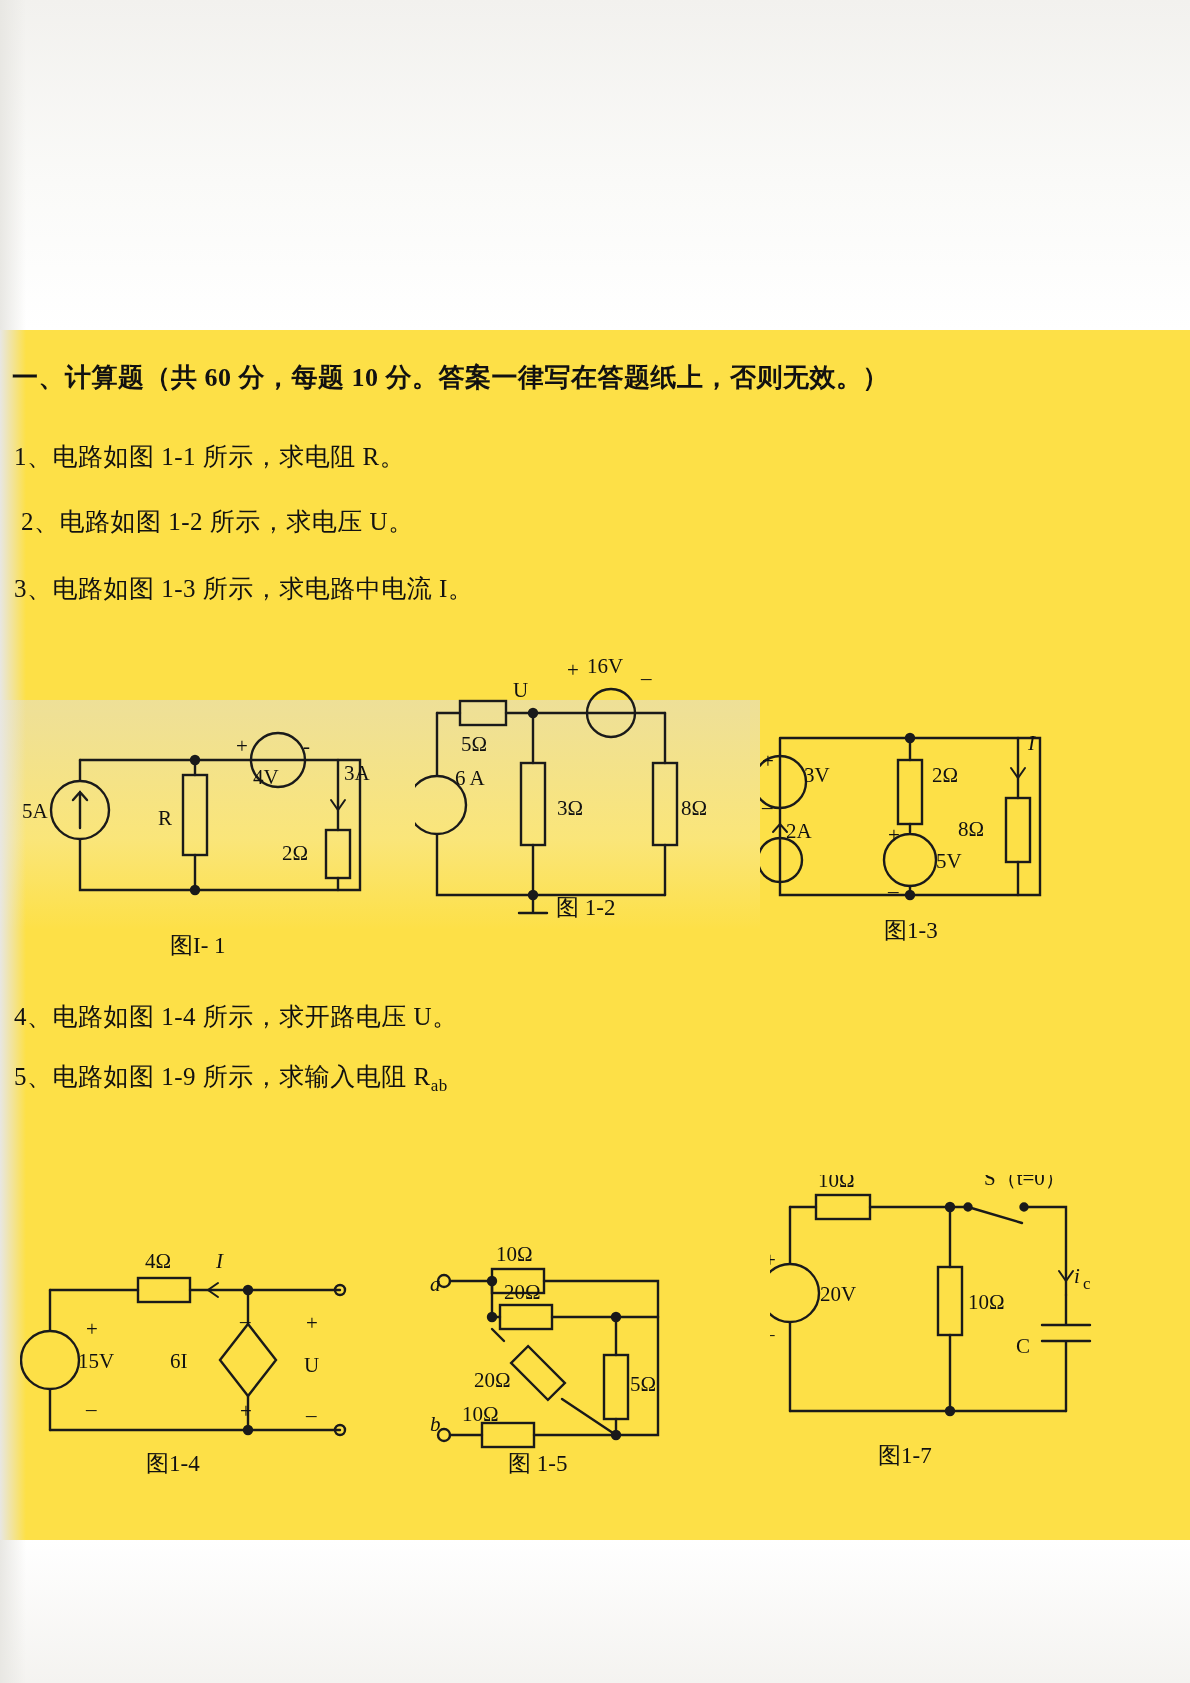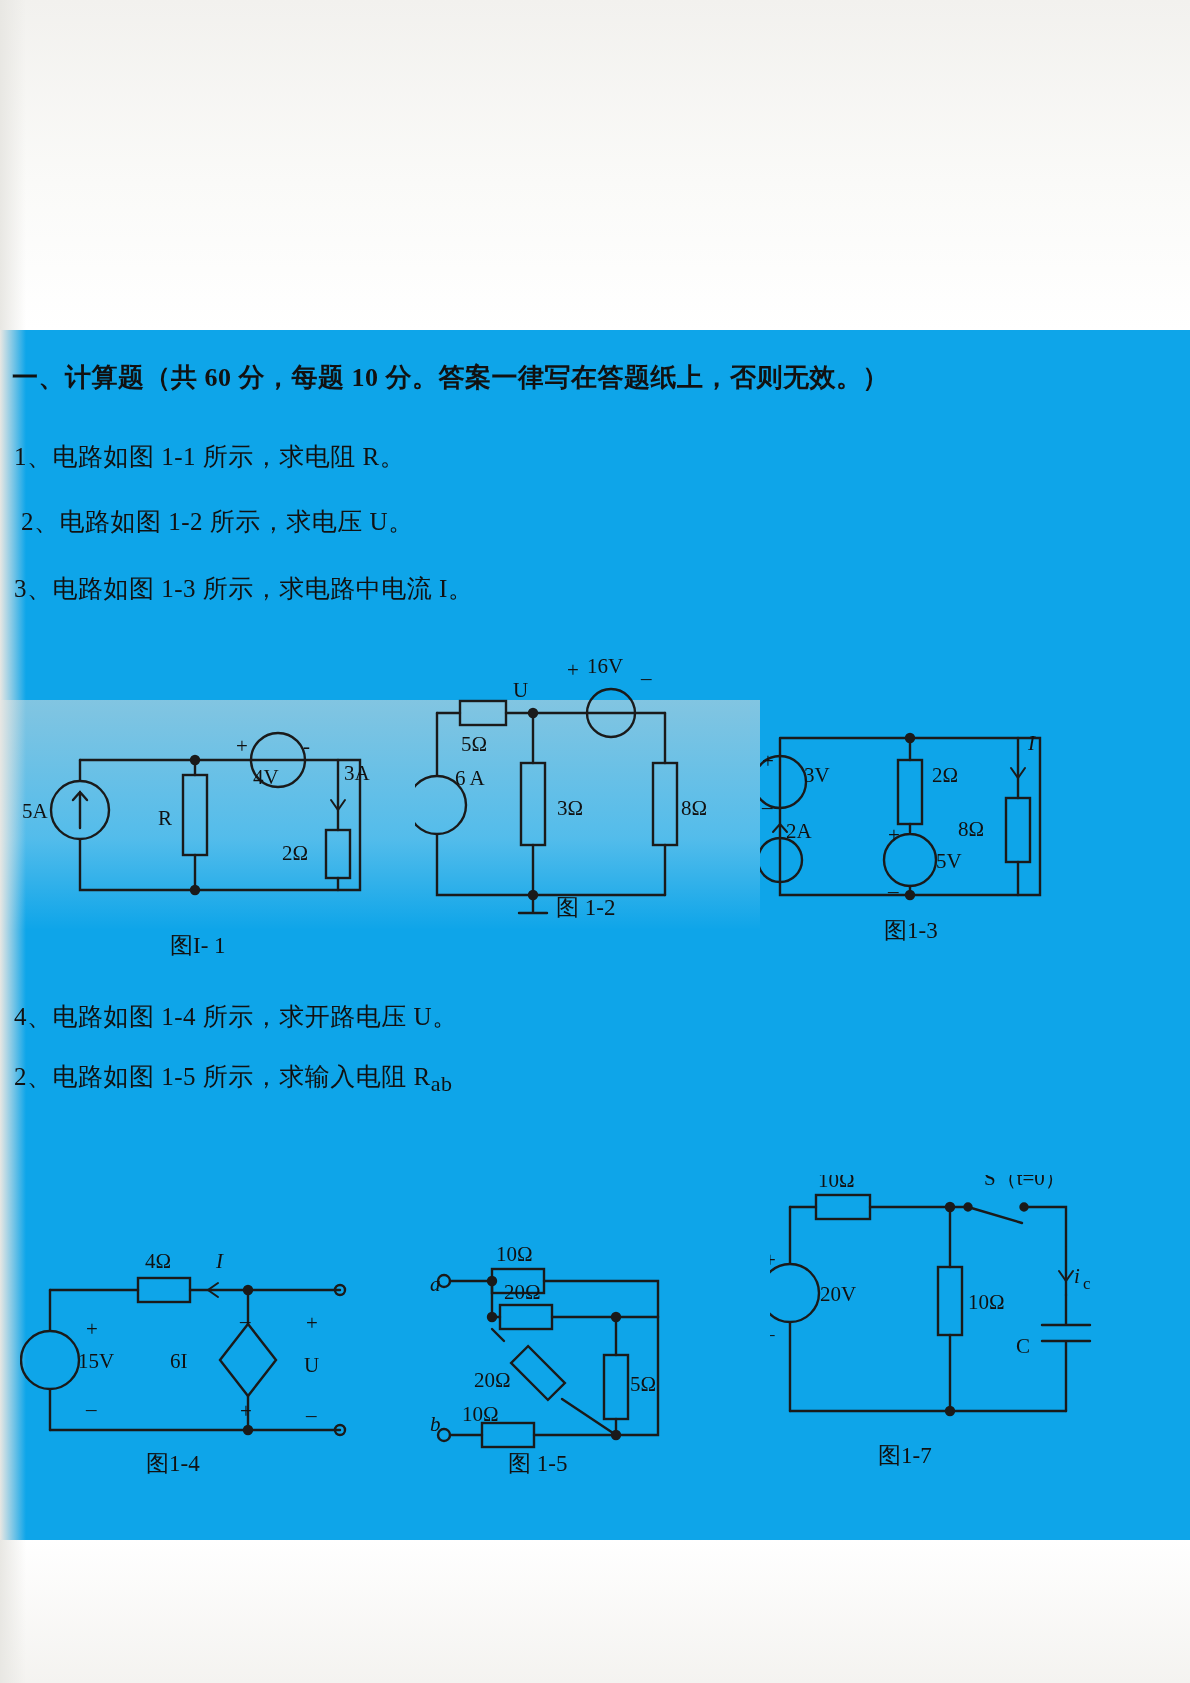--- a/index.html
+++ b/index.html
@@ -11,21 +11,21 @@
     width: 1190px;
     height: 1683px;
     position: relative;
     font-family: "Liberation Serif", serif;
     color: #1a1a1a;
     overflow: hidden;
   }
   .page {
     position: absolute;
     inset: 0;
-    background: #0ea5e9;
+    background: #fde047;
   }
   
   .scan-shade-top {
     position: absolute;
     left: 0; top: 0; width: 1190px; height: 330px;
     background: linear-gradient(180deg, #f2f1ee 0%, #fafaf8 55%, #ffffff 100%);
   }
   .scan-shade-mid {
     position: absolute;
     left: 0; top: 700px; width: 760px; height: 230px;
@@ -45,21 +45,21 @@
     position: absolute;
     font-size: 25px;
     letter-spacing: 0.5px;
     white-space: nowrap;
     color: #111;
   }
   .heading {
     font-weight: bold;
     font-size: 26px;
   }
-  .sub { font-size: 22px; vertical-align: sub; }
+  .sub { font-size: 17px; vertical-align: sub; }
 
   .fig-caption {
     position: absolute;
     font-size: 23px;
     white-space: nowrap;
     color: #111;
   }
 
   .figure {
     position: absolute;
@@ -86,21 +86,21 @@
 
   <div class="text-line" style="left:14px; top:440px;">1、电路如图 1-1 所示，求电阻 R。</div>
 
   <div class="text-line" style="left:14px; top:505px;margin-left:7px;">2、电路如图 1-2 所示，求电压 U。</div>
 
   <div class="text-line" style="left:14px; top:572px;">3、电路如图 1-3 所示，求电路中电流 I。</div>
 
   <div class="text-line" style="left:14px; top:1000px;">4、电路如图 1-4 所示，求开路电压 U。</div>
 
   <div class="text-line" style="left:14px; top:1060px;">
-    <span>2、电路如图 1-5 所示，求输入电阻 R</span><span class="sub">ab</span>
+    <span>5、电路如图 1-9 所示，求输入电阻 R</span><span class="sub">ab</span>
   </div>
 
 
   <div class="figure" style="left:20px; top:700px;">
     <svg width="360" height="230" viewBox="0 0 360 230">
       <g stroke="#1a1a1a" stroke-width="2.4" fill="none" stroke-linecap="round">
 
         <path d="M60 60 L340 60 L340 190 L60 190 L60 140"></path>
         <path d="M60 80 L60 60"></path>
 

